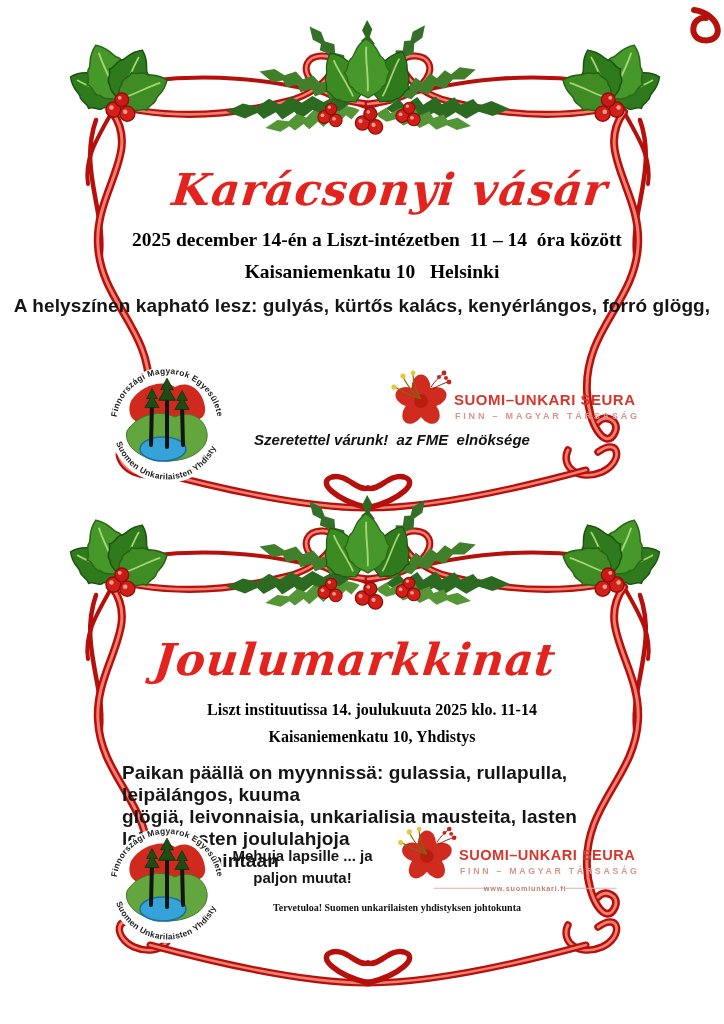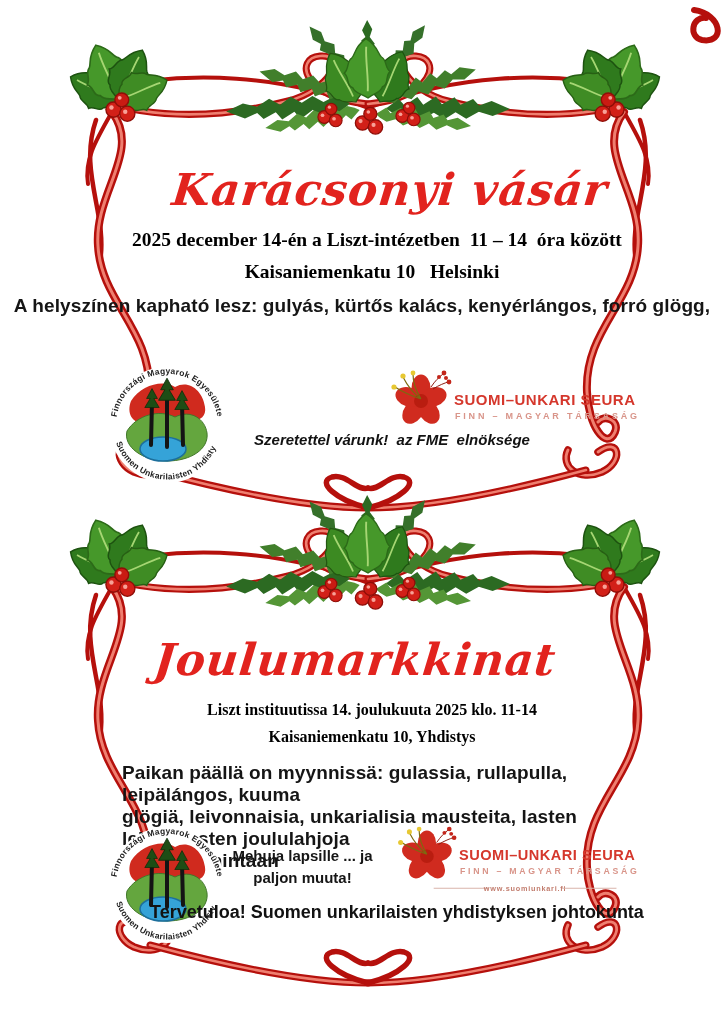--- a/index.html
+++ b/index.html
@@ -20,21 +20,21 @@
   }
   .green{
     font-family:"Liberation Serif",serif;font-weight:bold;color:#000000;
     font-size:19.5px;white-space:pre;
   }
   .green.fi{font-size:16px;}
   .body-txt{font-weight:700;font-size:19px;line-height:23px;color:#151515;letter-spacing:.1px;}
   .body-txt span{display:block;white-space:pre-wrap;}
   .body-left{text-align:left;line-height:22px;}
   .welcome{font-weight:700;font-size:15px;color:#121212;white-space:pre;}
-  .welcome.small{font-size:18px;}
+  .welcome.small{font-size:10px;font-family:Liberation Serif, serif;}
   .juice{font-weight:700;font-size:15px;line-height:22px;color:#151515;}
   .juice span{display:block;}
   .logo-svg{position:absolute;}
   .fme-arc{font-family:"Liberation Sans",sans-serif;font-size:8.4px;font-weight:600;fill:#1c1c1c;letter-spacing:.3px;}
   .seura-name{font-family:"Liberation Sans",sans-serif;font-size:15px;font-weight:bold;fill:#d5372c;letter-spacing:.5px;}
   .seura-tag{font-family:"Liberation Sans",sans-serif;font-size:9px;font-weight:600;fill:#d9958a;letter-spacing:2.8px;}
   .seura-web{font-family:"Liberation Sans",sans-serif;font-size:7.5px;font-weight:600;fill:#c27d6e;letter-spacing:.8px;}
   .seura-rule{stroke:#d9b3aa;stroke-width:1.2;}
 </style>
 </head>

